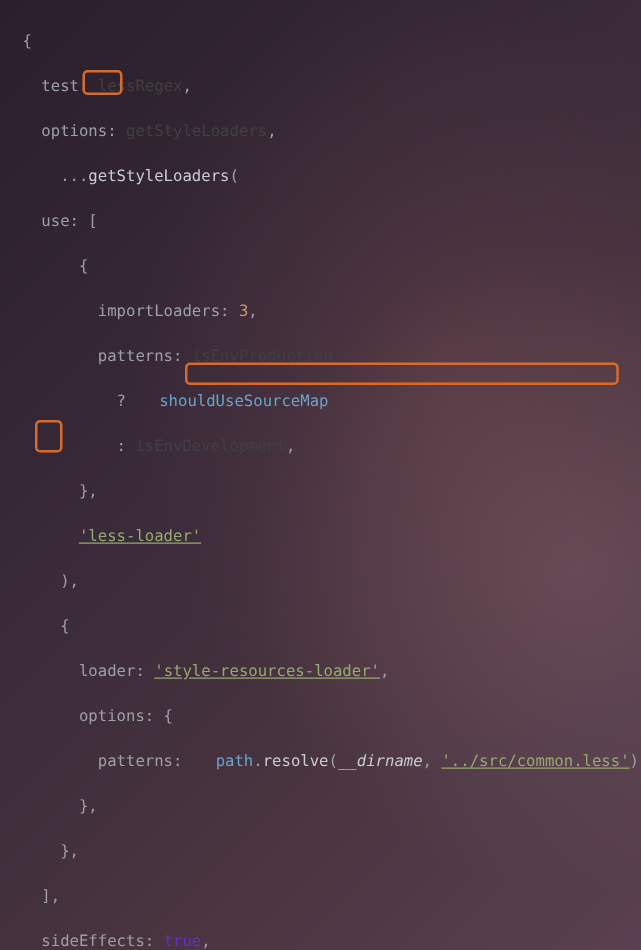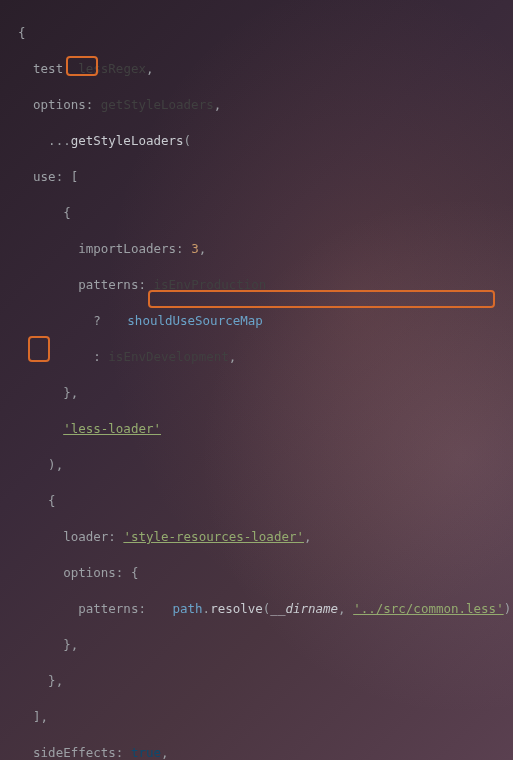--- a/index.html
+++ b/index.html
@@ -27,21 +27,21 @@
   white-space: pre;
 }
 .line { display: block; }
 .punct { color: #9ca0a5; }
 .prop { color: #9ca0a5; }
 .ident { color: #c9ccd1; font-style: italic; }
 .var-orange { color: #404040; }
 .var-blue { color: #6aa3c9; margin-left: 19px; }
 .string { color: #94ab6f; text-decoration: underline; }
 .num { color: #c99a6a; }
-.bool { color: #0c4a6e; }
+.bool { color: #6d28d9; }
 .method { color: #c9ccd1; }
 .highlight-box {
   position: absolute;
   border: 2px solid #d96b2a;
   border-radius: 4px;
   pointer-events: none;
 }
 </style>
 </head>
 <body>

